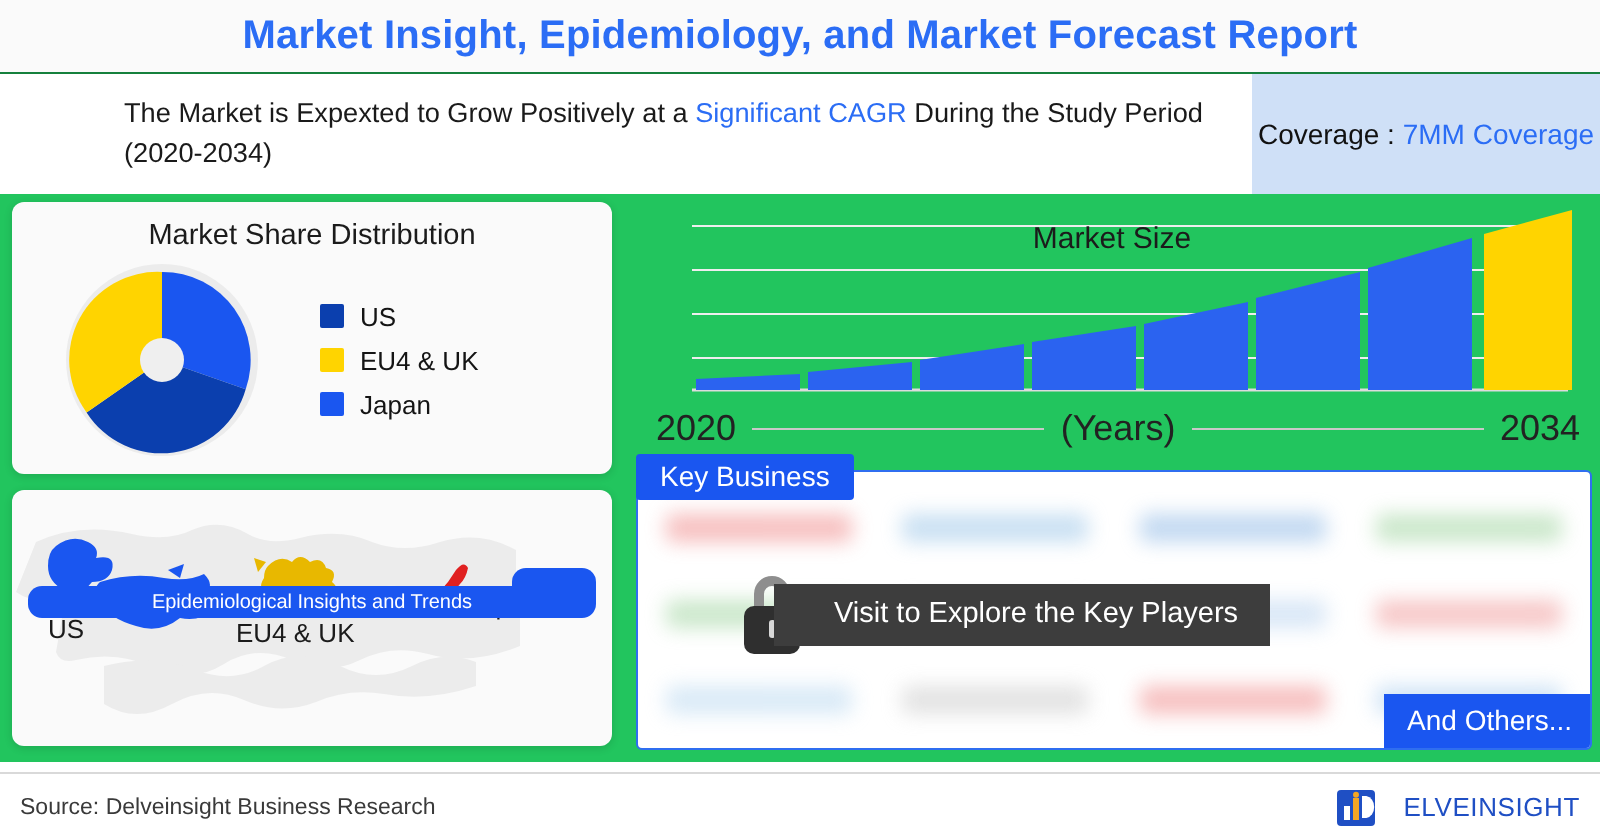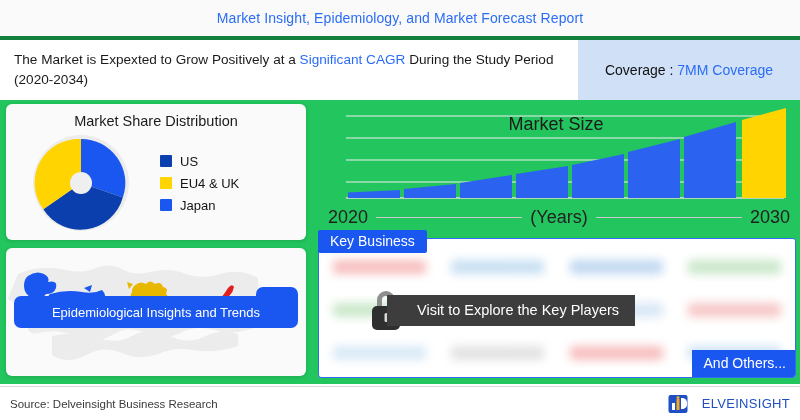--- a/index.html
+++ b/index.html
@@ -10,26 +10,26 @@
     -webkit-font-smoothing:antialiased;
   }
   .page{position:relative;width:800px;height:420px;background:#ffffff;}
 
   
   .titlebar{
     height:36px;background:#fafafa;
     display:flex;align-items:center;justify-content:center;
   }
   .title{
-    color:#2b6df5;font-size:14px;font-weight:400;letter-spacing:.1px;
+    color:#2b6df5;font-size:20px;font-weight:700;letter-spacing:.1px;
     white-space:nowrap;
   }
 
   
-  .subheader{display:flex;height:60px;border-top:4px solid #15803d;}
+  .subheader{display:flex;height:60px;border-top:1px solid #15803d;padding-left:48px;}
   .subheader-left{
     flex:0 0 578px;background:#ffffff;
     display:flex;align-items:center;padding:0 14px;box-sizing:border-box;
   }
   .subheader-left p{
     margin:0;font-size:13.6px;color:#1a1a1a;line-height:1.45;
   }
   .hl{color:#2b6df5;}
   .subheader-right{
     flex:1;background:#cfe0f7;
@@ -59,34 +59,34 @@
   .legend-row{display:flex;align-items:center;gap:8px;}
   .swatch{width:12px;height:12px;border-radius:1px;display:inline-block;}
   .legend-label{font-size:13px;color:#141414;}
 
   
   #chart{
     position:absolute;left:318px;top:4px;width:476px;height:124px;
   }
   .chart-title{
     position:absolute;left:0;right:0;top:10px;text-align:center;
-    font-size:18px;color:#1b1b1b;
+    font-size:15px;color:#1b1b1b;
   }
   .axis-row{
     position:absolute;left:10px;right:4px;bottom:0px;height:22px;
     display:flex;align-items:center;gap:8px;font-size:18px;color:#222;
   }
   .axis-line{flex:1;height:1px;background:#c9c9c9;}
 
   
   #epi-banner{
-    position:absolute;left:14px;top:196px;width:284px;height:32px;
+    position:absolute;left:14px;top:196px;width:284px;height:16px;
     background:#1a56f0;border-radius:7px;
     display:flex;align-items:center;justify-content:center;
-    color:#fff;font-size:13px;
+    color:#fff;font-size:10px;
   }
   #epi-banner:after{
     content:"";position:absolute;right:0px;top:-9px;width:42px;height:16px;
     background:#1a56f0;border-radius:7px 7px 0 0;
   }
   #epi-banner span{position:relative;z-index:2;}
 
   
   #key-box{
     position:absolute;left:318px;top:138px;width:476px;height:138px;
@@ -238,21 +238,21 @@
           <path d="M366 94 L366 33 L418 18 L418 94 Z" fill="#2b63f0"></path>
           <path d="M424 94 L424 16 L468 4 L468 94 Z" fill="#ffd400"></path>
         </g>
       </svg>
       <div class="chart-title">Market Size</div>
       <div class="axis-row">
         <span>2020</span>
         <span class="axis-line"></span>
         <span>(Years)</span>
         <span class="axis-line"></span>
-        <span>2030</span>
+        <span>2034</span>
       </div>
     </div>
 
     <div id="key-tag">Key Business</div>
     <div id="key-box">
       <div class="logo-grid">
         <div class="logo-blob" style="background:#f08a8a"></div>
         <div class="logo-blob" style="background:#9cc6e8"></div>
         <div class="logo-blob" style="background:#8fb9e6"></div>
         <div class="logo-blob" style="background:#9fd49f"></div>

